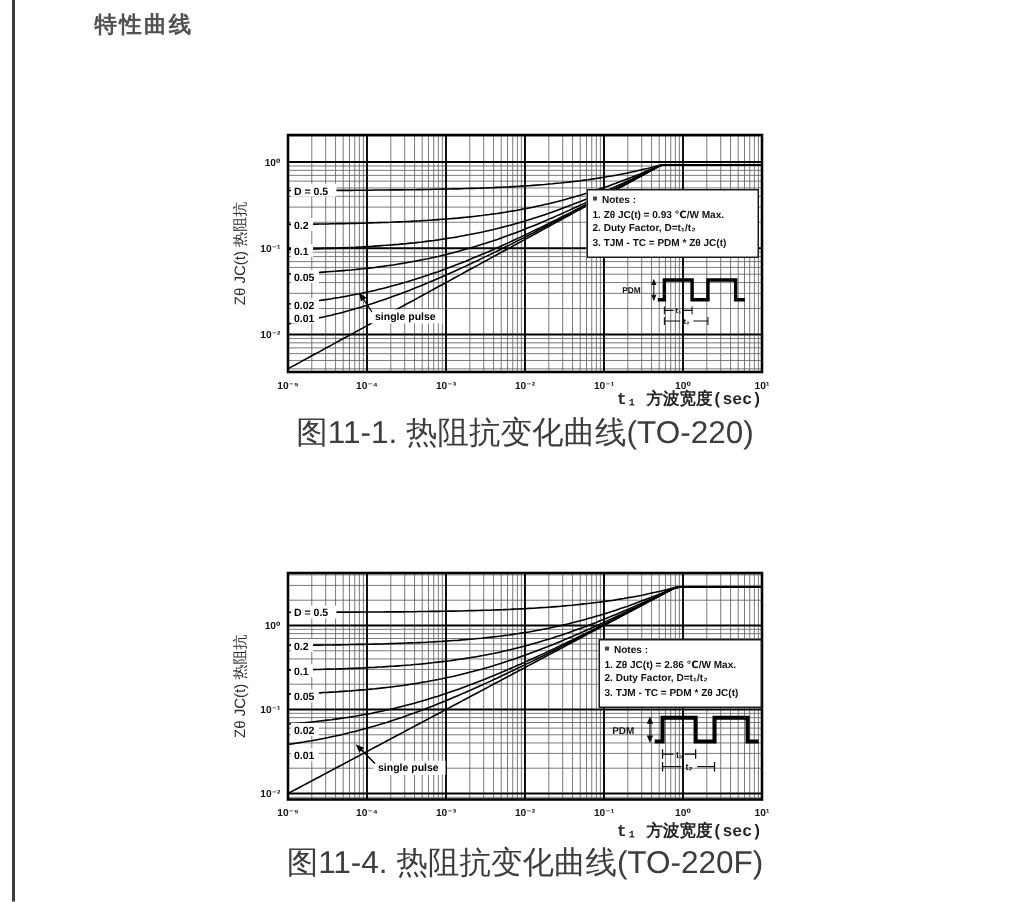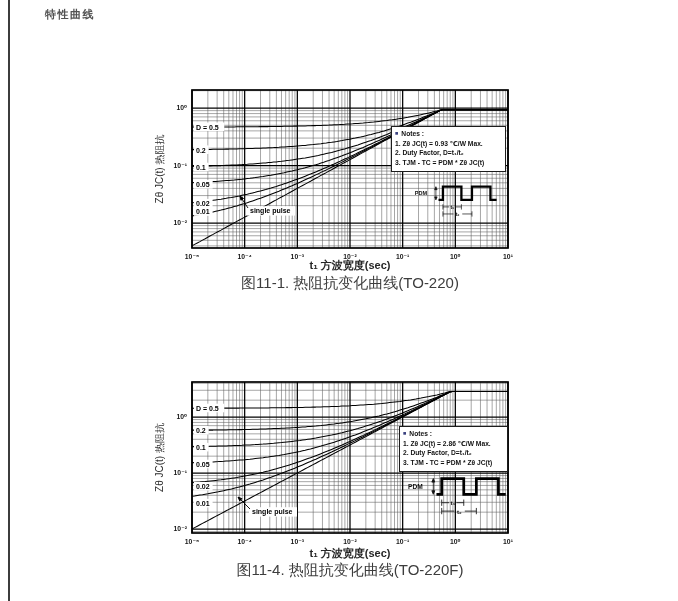--- a/index.html
+++ b/index.html
@@ -1,38 +1,38 @@
 <!DOCTYPE html>
 <html><head>
 <meta charset="utf-8">
 <style>
   html,body{margin:0;padding:0;}
   body{
     width:678px;height:601px;position:relative;background:#ffffff;
     font-family:"Liberation Sans","DejaVu Sans",sans-serif;overflow:hidden;color:#222;
   }
   .page-border{position:absolute;left:8px;top:0;width:1.5px;height:601px;background:#3c3c3c;}
-  .page-title{position:absolute;left:45px;top:7px;font-size:11px;font-weight:bold;color:#525252;letter-spacing:1.5px;text-align:right;}
+  .page-title{position:absolute;left:63px;top:7px;font-size:15px;font-weight:bold;color:#525252;letter-spacing:1.5px;text-align:right;}
   .chart-svg{position:absolute;left:150px;width:372px;height:184px;}
   #chart-canvas-0{top:82px;}
   #chart-canvas-1{top:374px;}
   .notes-box{
     position:absolute;background:#fff;border:1px solid #1c1c1c;padding:2px 3px 3px 3px;
     font-size:6.7px;font-weight:bold;color:#111;line-height:1.45;white-space:nowrap;z-index:6;
   }
   #notes-box-0{left:391px;top:126px;width:107px;}
   #notes-box-1{left:399px;top:426px;width:101px;}
   .notes-bullet{display:inline-block;font-size:5.5px;color:#39407e;margin-right:3px;vertical-align:1px;}
   .waveform-svg{position:absolute;z-index:7;}
   #waveform-0{left:413px;top:177px;width:104px;height:48px;}
   #waveform-1{left:406px;top:467px;width:118px;height:56px;}
-  .xlabel{position:absolute;left:192px;width:316px;text-align:center;font-size:11px;font-weight:bold;color:#262626;}
+  .xlabel{position:absolute;left:192px;width:316px;text-align:right;font-size:11px;font-weight:bold;color:#262626;font-family:Liberation Mono, monospace;}
   #xlabel-0{top:258px;}
   #xlabel-1{top:546px;}
-  .caption{position:absolute;left:142px;width:416px;text-align:center;font-size:15px;color:#3d3d3d;}
+  .caption{position:absolute;left:142px;width:416px;text-align:center;font-size:21px;color:#3d3d3d;}
   #caption-0{top:274px;}
   #caption-1{top:561px;}
 </style>
 </head>
 <body>
 
 <div class="page-border"></div>
 <div class="page-title">特性曲线</div>
 
 <div>

